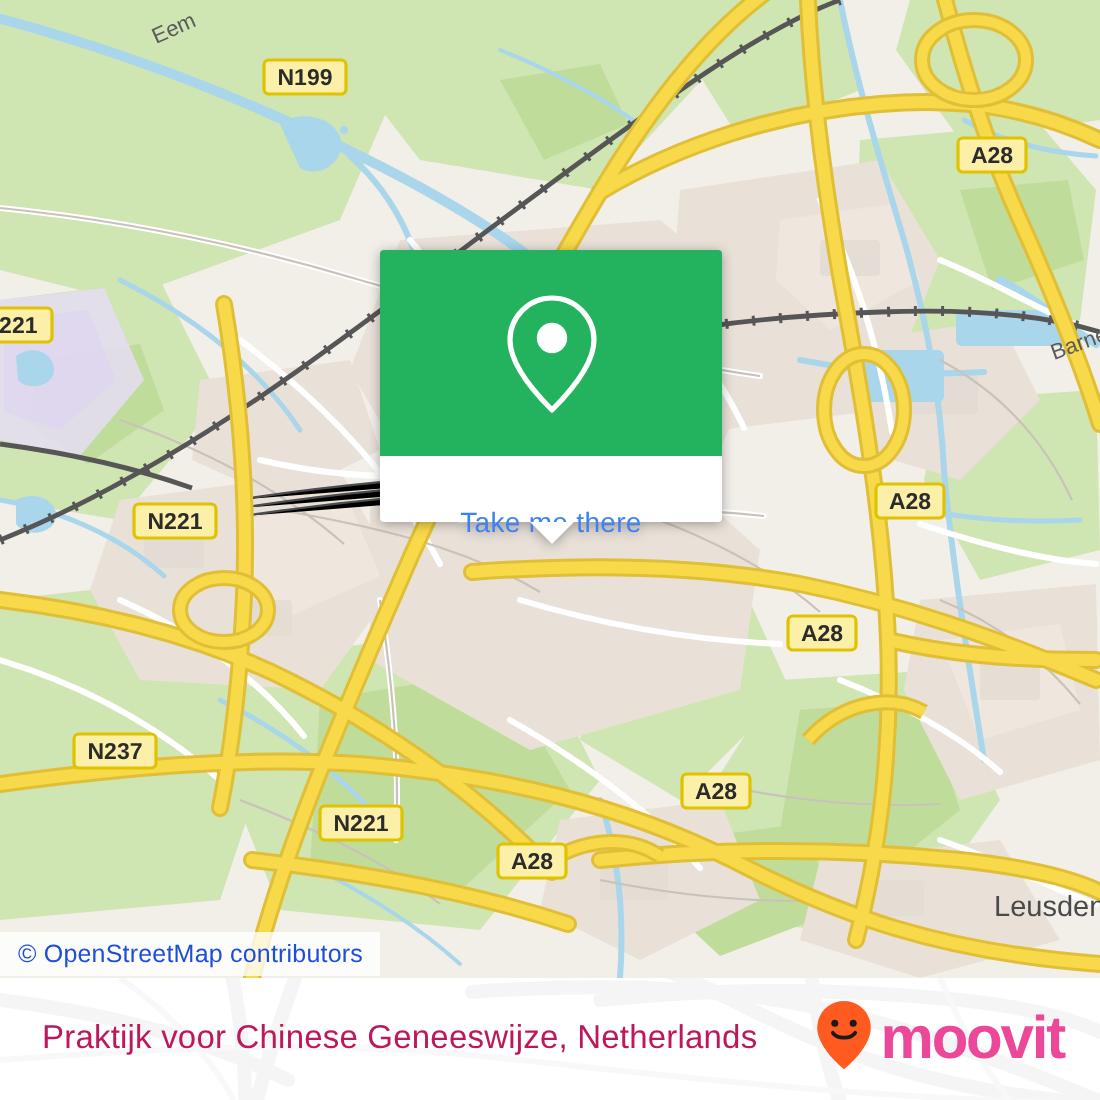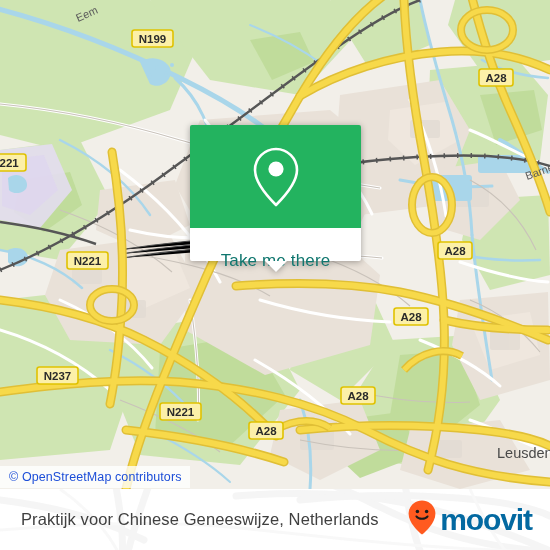--- a/index.html
+++ b/index.html
@@ -35,21 +35,21 @@
     border-radius:2px 2px 0 0;
   }
   .popup-green svg{display:block;}
   .popup-white{
     background:#ffffff;height:33px;
     display:flex;align-items:center;justify-content:center;
     border-radius:0 0 2px 2px;
     position:relative;
   }
   .popup-label{
-    font-size:17px;color:#0f766e;letter-spacing:.15px;margin-top:32px;
+    font-size:14px;color:#3b82f6;letter-spacing:.15px;margin-top:32px;
   }
   .popup-tail{
     position:absolute;left:50%;bottom:-11px;
     transform:translateX(-50%);
     width:0;height:0;
     border-left:11px solid transparent;
     border-right:11px solid transparent;
     border-top:11px solid #ffffff;
   }
 
@@ -58,25 +58,25 @@
     position:absolute;left:0;top:489px;width:550px;height:61px;
     background:#ffffff;overflow:hidden;
   }
   .footer-watermark{position:absolute;left:0;top:-489px;opacity:.55;}
   .footer-inner{
     position:relative;height:61px;
     display:flex;align-items:center;justify-content:space-between;
     padding:0 18px 0 21px;box-sizing:border-box;
   }
   .footer-title{
-    font-size:16.5px;color:#404040;letter-spacing:.1px;white-space:nowrap;
+    font-size:16.5px;color:#be185d;letter-spacing:.1px;white-space:nowrap;
   }
   .brand{display:flex;align-items:center;gap:2px;}
   .brand-word{
-    font-size:30px;font-weight:bold;color:#0369a1;letter-spacing:-1.1px;
+    font-size:30px;font-weight:bold;color:#ec4899;letter-spacing:-1.1px;
     line-height:1;margin-left:1px;
   }
 </style>
 </head>
 <body>
 
 <div id="app">
 
   <div class="map-wrap">
     <div class="map-canvas">

